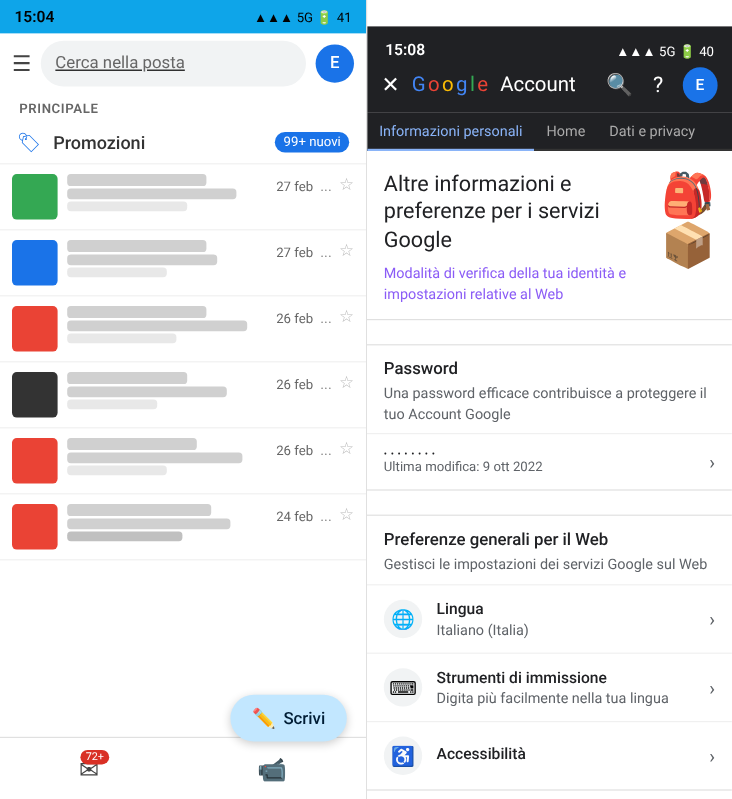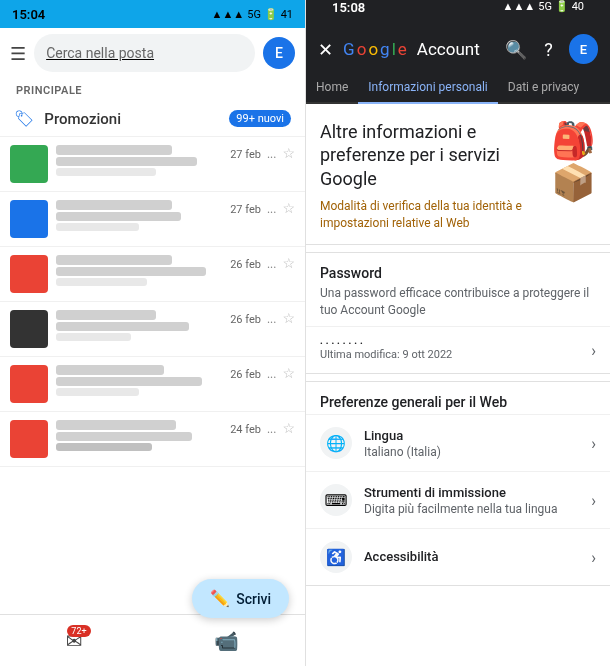--- a/index.html
+++ b/index.html
@@ -247,23 +247,24 @@
       display: flex;
       flex-direction: column;
       overflow: hidden;
       border-left: 1px solid #e0e0e0;
     }
 
     .status-bar-right {
       height: 28px;
       background: #202124;
       display: flex;
-      align-items: flex-start;
+      align-items: flex-end;
       justify-content: space-between;
-      padding: 0 26px;
+      padding: 0 15px;
+      margin-top: 22px;
     }
     .status-time-right {
       font-size: 13px;
       font-weight: 600;
       color: #fff;
     }
     .status-icons-right {
       display: flex;
       align-items: center;
       gap: 3px;
@@ -357,30 +358,30 @@
     }
     .hero-title {
       font-size: 18px;
       font-weight: 400;
       color: #202124;
       line-height: 1.3;
       margin-bottom: 8px;
     }
     .hero-desc {
       font-size: 12px;
-      color: #a16207;
+      color: #8b5cf6;
       line-height: 1.4;
     }
     .hero-emoji {
       font-size: 36px;
       flex-shrink: 0;
     }
 
     .section-card {
-      margin: 7px 0;
+      margin: 20px 0;
       border-top: 1px solid #e0e0e0;
       border-bottom: 1px solid #e0e0e0;
       background: #fff;
     }
     .section-title {
       font-size: 14px;
       font-weight: 500;
       color: #202124;
       padding: 12px 14px 4px;
     }
@@ -610,22 +611,22 @@
     <span class="account-title">Account</span>
     <div class="header-spacer"></div>
     <span class="header-icon">🔍</span>
     <span class="header-icon">?</span>
     <div class="avatar-circle-white">
       <span>E</span>
     </div>
   </div>
 
   <div class="account-tabs">
+    <div class="tab-item active">Informazioni personali</div>
     <div class="tab-item">Home</div>
-    <div class="tab-item active">Informazioni personali</div>
     <div class="tab-item">Dati e privacy</div>
   </div>
 
   <div class="account-content">
 
     <div class="info-hero">
       <div class="hero-text">
         <div class="hero-title">Altre informazioni e preferenze per i servizi Google</div>
         <div class="hero-desc">Modalità di verifica della tua identità e impostazioni relative al Web</div>
       </div>
@@ -639,20 +640,21 @@
         <div class="setting-row-content">
           <div class="password-dots">••••••••</div>
           <div class="password-date">Ultima modifica: 9 ott 2022</div>
         </div>
         <span class="setting-row-chevron">›</span>
       </div>
     </div>
 
     <div class="section-card">
       <div class="section-title">Preferenze generali per il Web</div>
+      <div class="section-desc">Gestisci le impostazioni dei servizi Google sul Web</div>
 
       <div class="setting-row">
         <div class="setting-row-icon">🌐</div>
         <div class="setting-row-content">
           <div class="setting-row-title">Lingua</div>
           <div class="setting-row-sub">Italiano (Italia)</div>
         </div>
         <span class="setting-row-chevron">›</span>
       </div>
 

